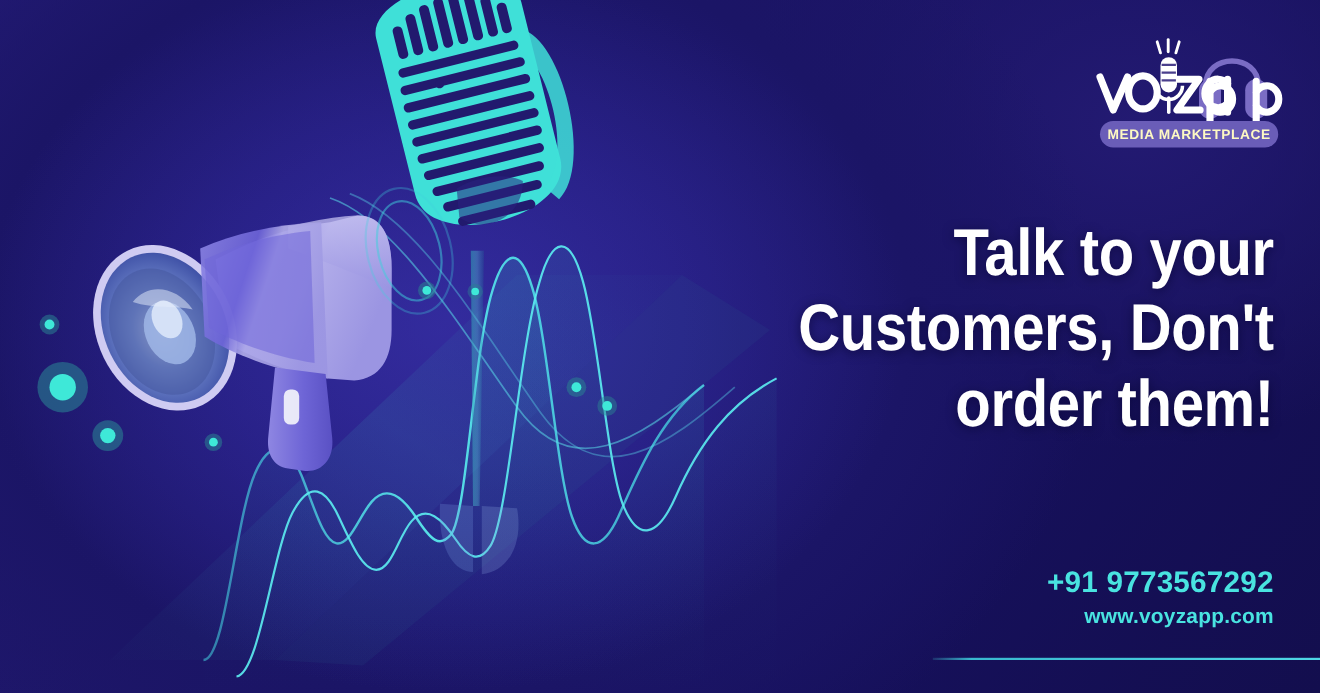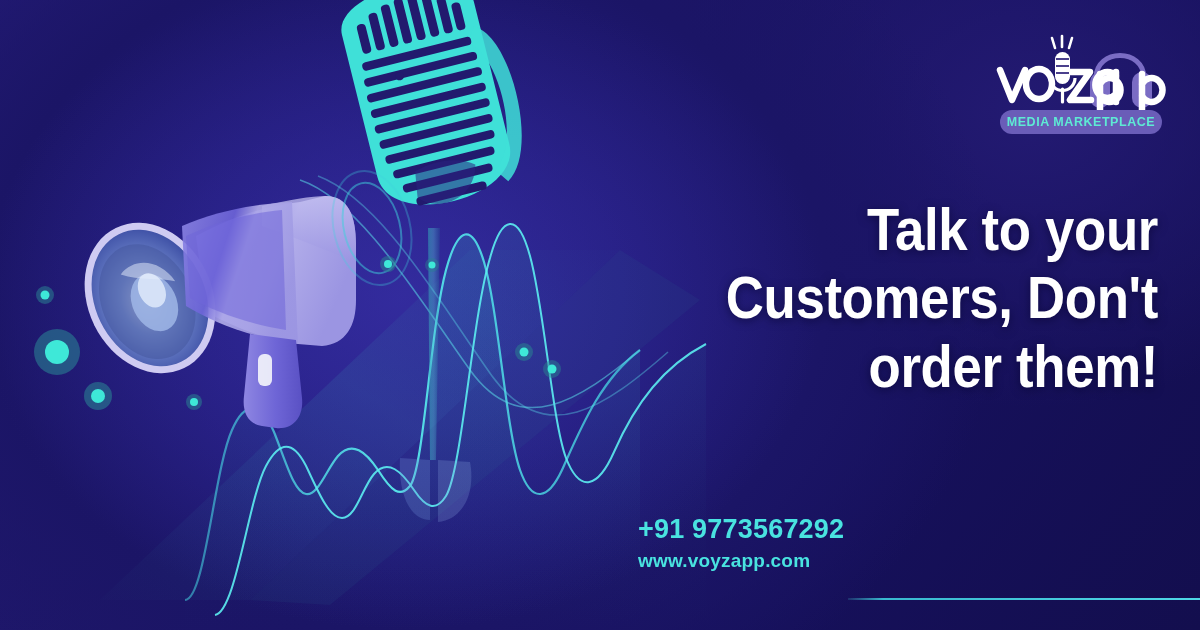--- a/index.html
+++ b/index.html
@@ -32,41 +32,42 @@
     transform:scaleX(0.88);
     transform-origin:100% 50%;
     text-shadow:0 2px 10px rgba(5,2,40,.55);
   }
   .headline .ln{display:block;white-space:nowrap;}
 
   .contact{
     position:absolute;
     right:42px; bottom:56px;
     width:520px;
+    text-align:right;
     color:#49e3e0;
     font-weight:700;
   }
   .contact .phone{font-size:27px;line-height:1.36;letter-spacing:.2px;}
   .contact .site{font-size:19px;line-height:1.38;letter-spacing:.2px;}
   .rule{
     position:absolute;
     left:848px; right:0; top:598px;
     height:2px;
     background:linear-gradient(90deg,rgba(73,227,224,.15) 0%, #39b9cf 10%, #4fd8e6 100%);
   }
 
   
   .logo{position:absolute; right:30px; top:26px; width:178px; height:112px;}
   .logo svg{display:block;}
   .logo-tag{
     position:absolute; left:8px; top:84px;
     width:162px; height:24px;
     border-radius:12px;
     background:#6a5db8;
-    color:#5eead4;
+    color:#fef9c3;
     font-size:12.5px;
     font-weight:700;
     letter-spacing:.55px;
     display:flex;align-items:center;justify-content:center;
   }
 </style>
 </head>
 <body>
 
 <div id="banner">

